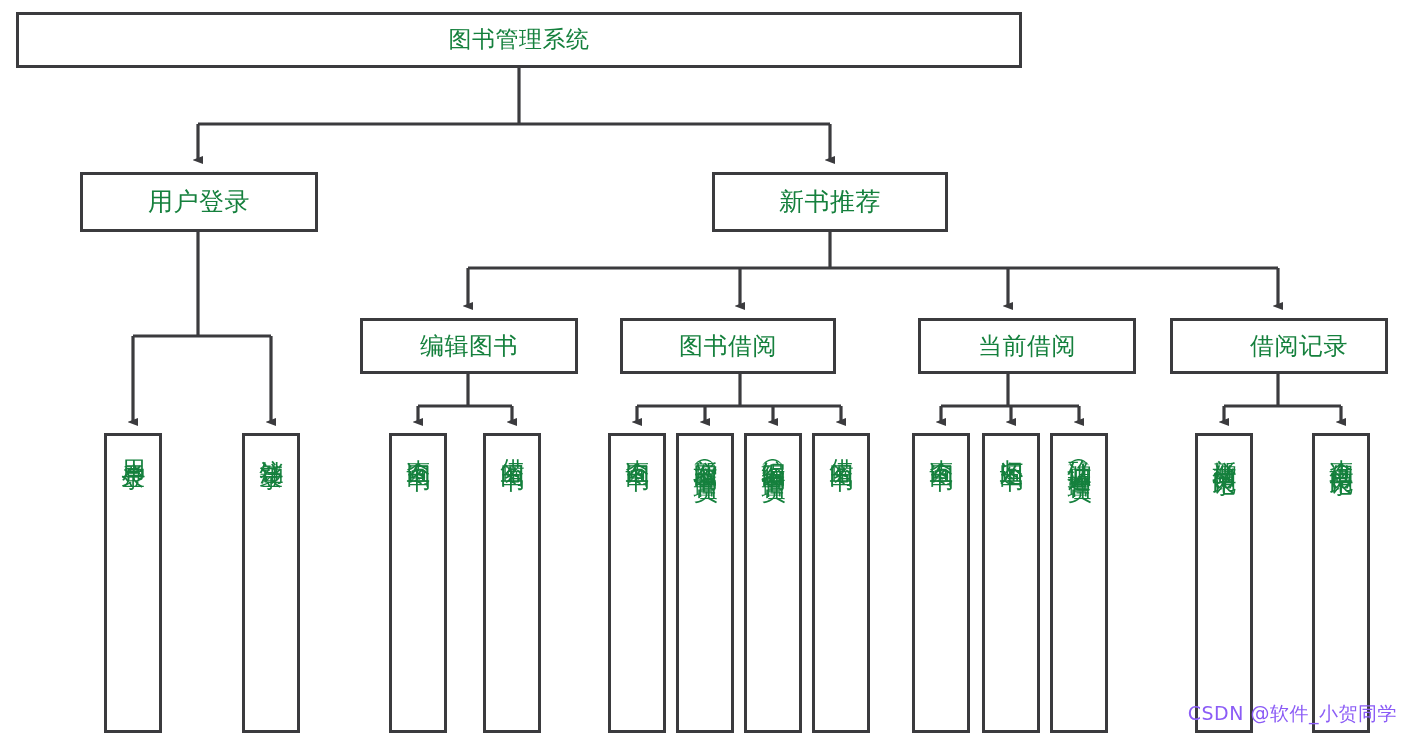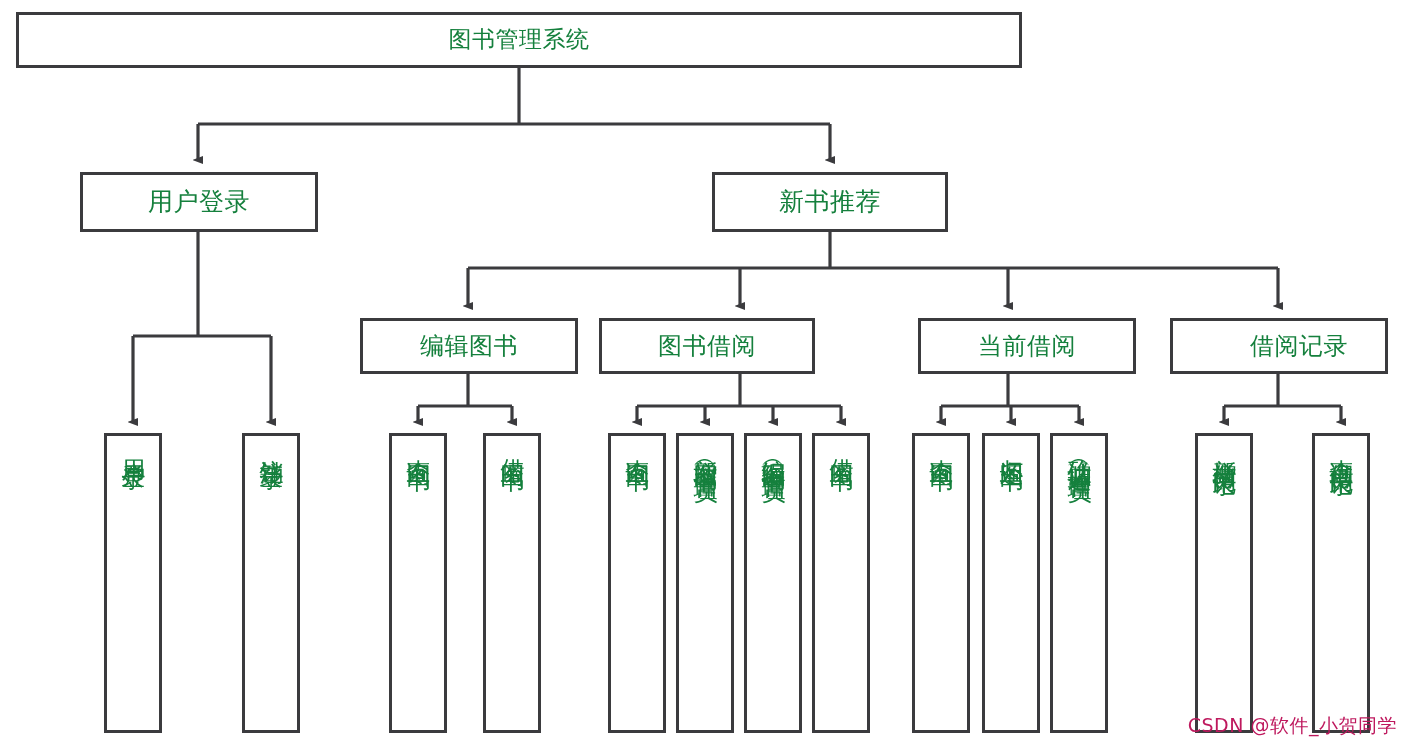--- a/index.html
+++ b/index.html
@@ -53,23 +53,23 @@
     letter-spacing: 3px;
     white-space: normal;
     max-height: 290px;
   }
   .node-box.level1 .node-label { font-size: 25px; }
   .node-box.level2 .node-label { font-size: 24px; }
   .node-box.level3 .node-label { font-size: 24px; }
   #watermark {
     position: absolute;
     right: 8px;
-    bottom: 8px;
+    bottom: 20px;
     font-size: 19px;
-    color: #be185d;
+    color: #8b5cf6;
     letter-spacing: 0.5px;
     white-space: nowrap;
     pointer-events: none;
   }
 </style>
 </head>
 <body>
 
 <div id="canvas">
 
@@ -133,21 +133,21 @@
   <div class="node-box level1" style="left:80px; top:172px; width:238px; height:60px;">
     <span class="node-label">用户登录</span>
   </div>
   <div class="node-box level1" style="left:712px; top:172px; width:236px; height:60px;">
     <span class="node-label">新书推荐</span>
   </div>
 
   <div class="node-box level2" style="left:360px; top:318px; width:218px; height:56px;">
     <span class="node-label">编辑图书</span>
   </div>
-  <div class="node-box level2" style="left:599px; top:318px; width:216px; height:56px;">
+  <div class="node-box level2" style="left:620px; top:318px; width:216px; height:56px;">
     <span class="node-label">图书借阅</span>
   </div>
   <div class="node-box level2" style="left:900px; top:318px; width:218px; height:56px;margin-left:18px;">
     <span class="node-label">当前借阅</span>
   </div>
   <div class="node-box level2" style="left:1170px; top:318px; width:218px; height:56px;padding-left:40px;">
     <span class="node-label">借阅记录</span>
   </div>
 
   <div class="node-box leaf level3" style="left:104px; top:433px; width:58px; height:300px;">

